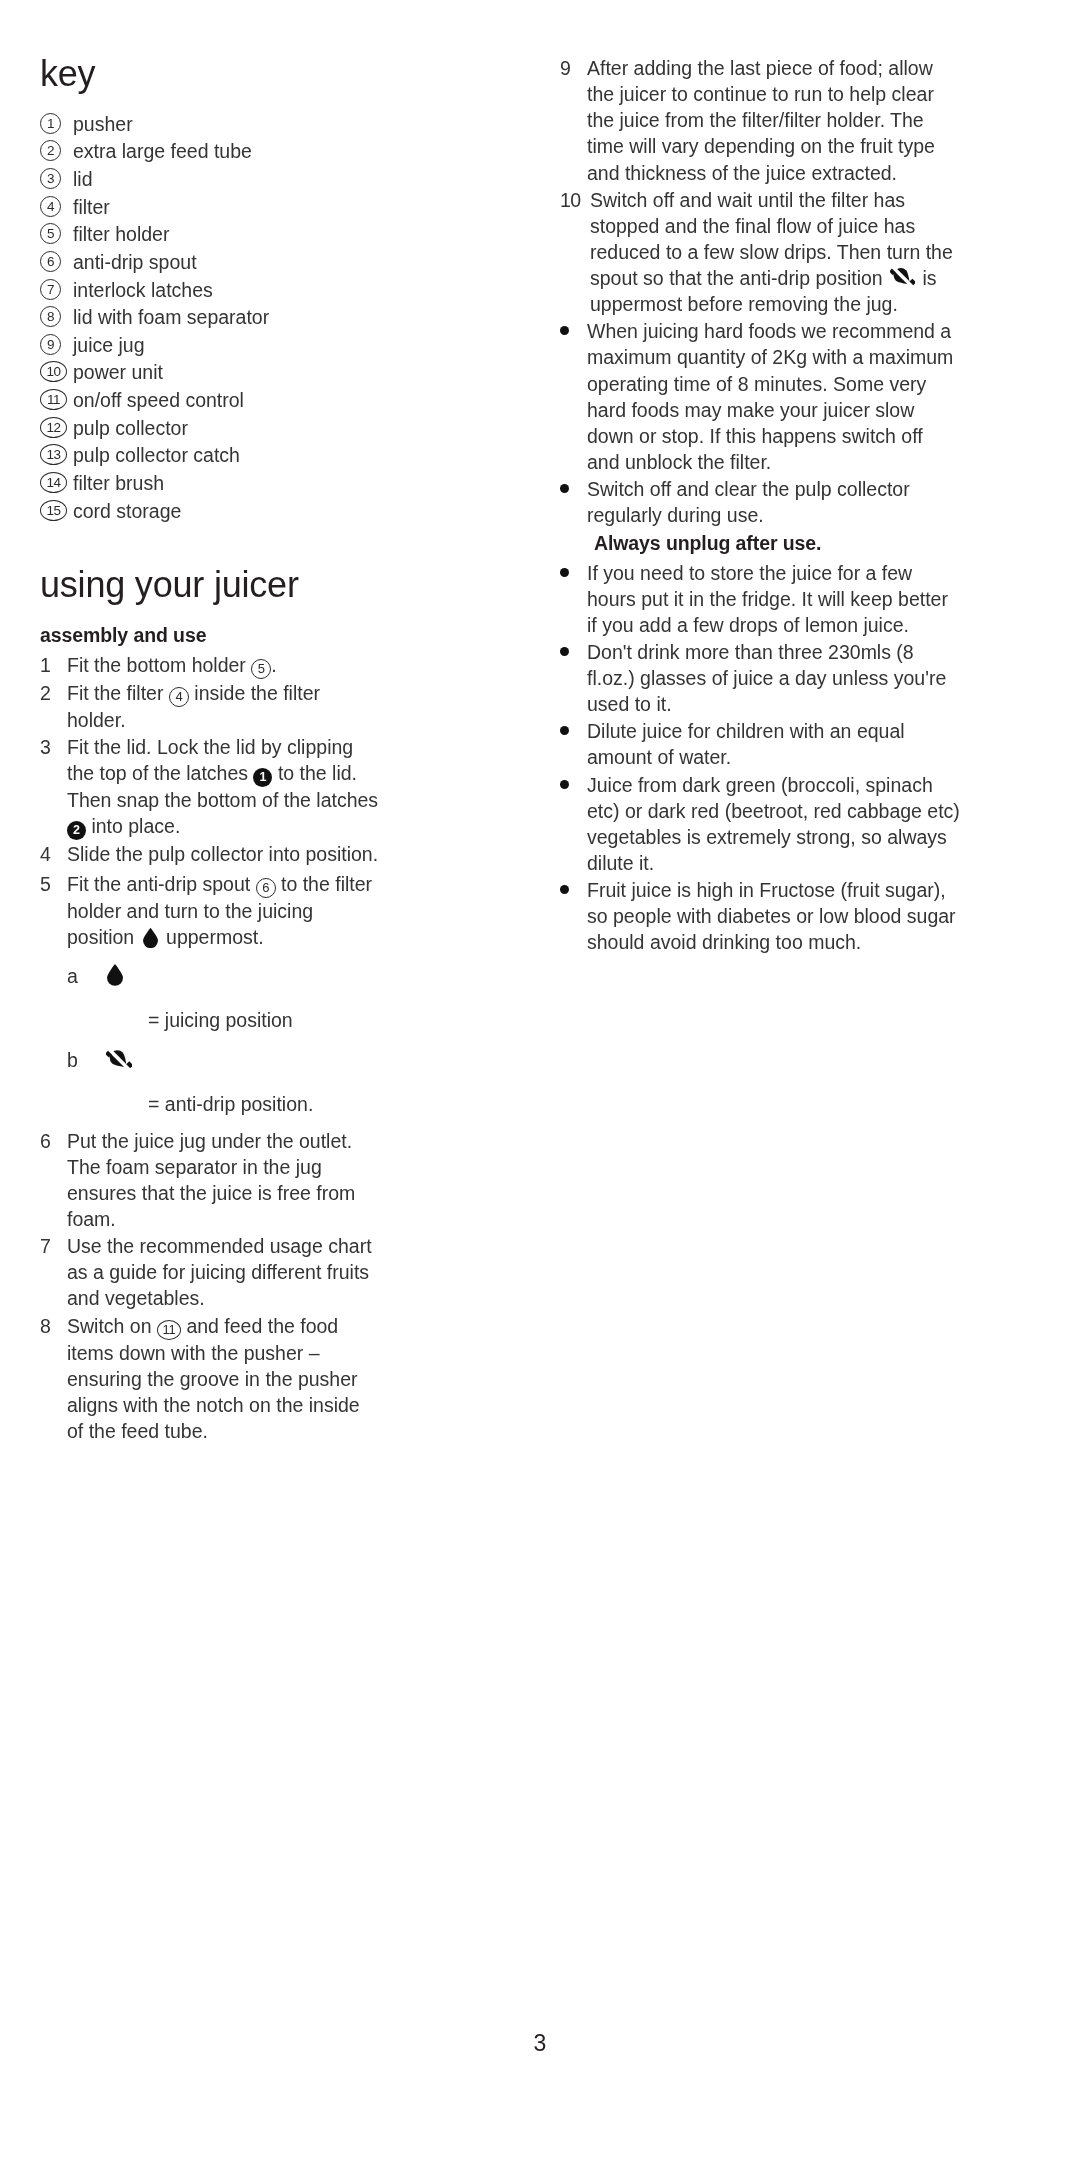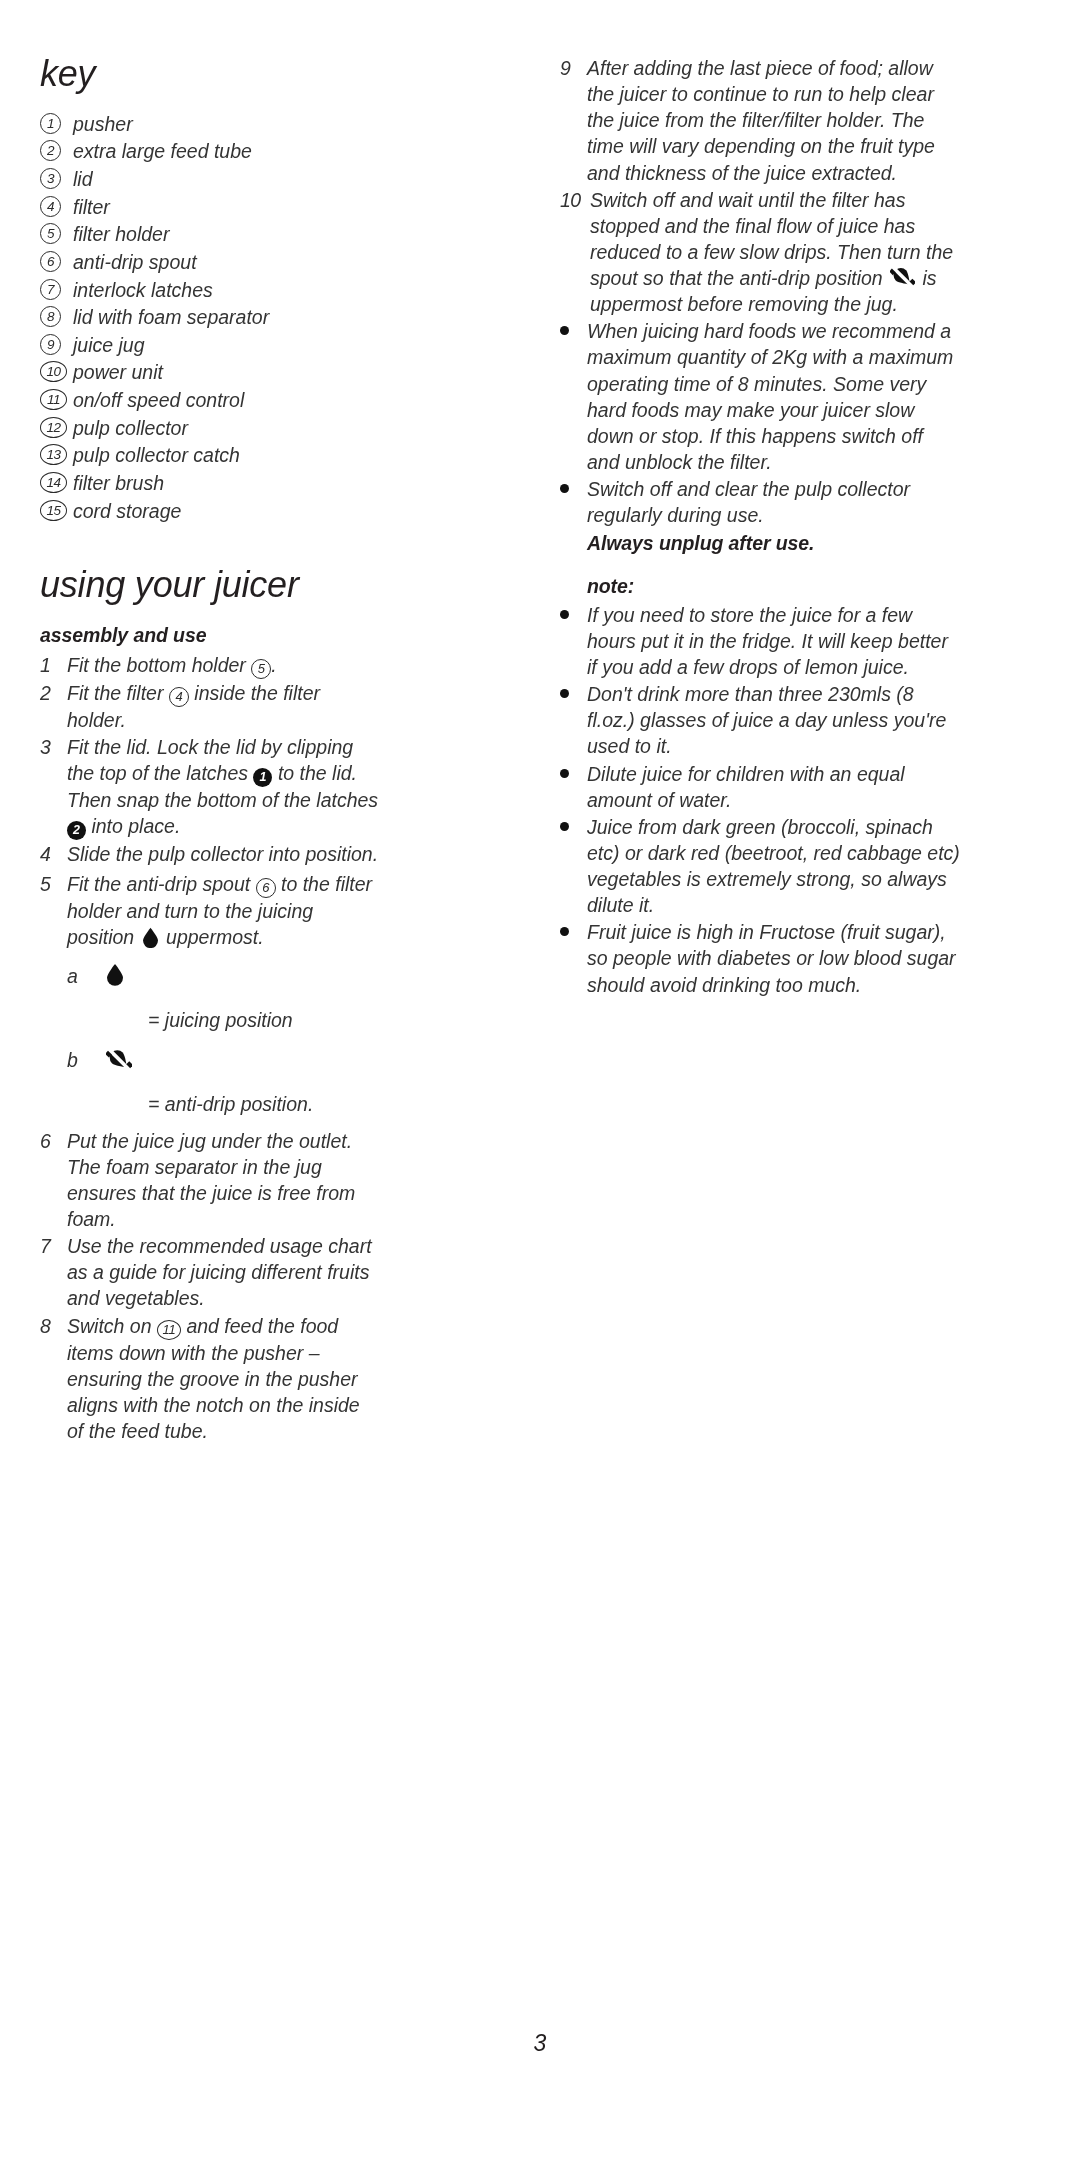--- a/index.html
+++ b/index.html
@@ -12,21 +12,20 @@
     height: 2180px;
     position: relative;
     font-family: "Liberation Sans", "DejaVu Sans", sans-serif;
     color: #2b2b2b;
     -webkit-font-smoothing: antialiased;
   }
 
   .page {
     position: absolute;
     inset: 0;
-    font-style: italic;
   }
 
   .col {
     position: absolute;
     top: 55px;
   }
   .col-left  { left: 40px;  width: 340px; }
   .col-right { left: 560px; width: 400px; }
 
   
@@ -396,23 +395,22 @@
     <div class="step bul">
       <span class="step-num"><span class="dot"></span></span>
       <span class="step-body">When juicing hard foods we recommend a maximum quantity of 2Kg with a maximum operating time of 8 minutes. Some very hard foods may make your juicer slow down or stop. If this happens switch off and unblock the filter.</span>
     </div>
 
     <div class="step bul">
       <span class="step-num"><span class="dot"></span></span>
       <span class="step-body">Switch off and clear the pulp collector regularly during use.</span>
     </div>
 
-    <h2 class="h-bold" style="margin-left:27px;">Always unplug after use.</h2>
-
-    <h2 class="h-bold" style="margin-left:27px; margin-top:14px;">note:</h2>
+    <h2 class="h-bold" style="margin-left:34px;">Always unplug after use.</h2>
+
 
     <div class="step bul">
       <span class="step-num"><span class="dot"></span></span>
       <span class="step-body">If you need to store the juice for a few hours put it in the fridge. It will keep better if you add a few drops of lemon juice.</span>
     </div>
     <div class="step bul">
       <span class="step-num"><span class="dot"></span></span>
       <span class="step-body">Don't drink more than three 230mls (8 fl.oz.) glasses of juice a day unless you're used to it.</span>
     </div>
     <div class="step bul">

